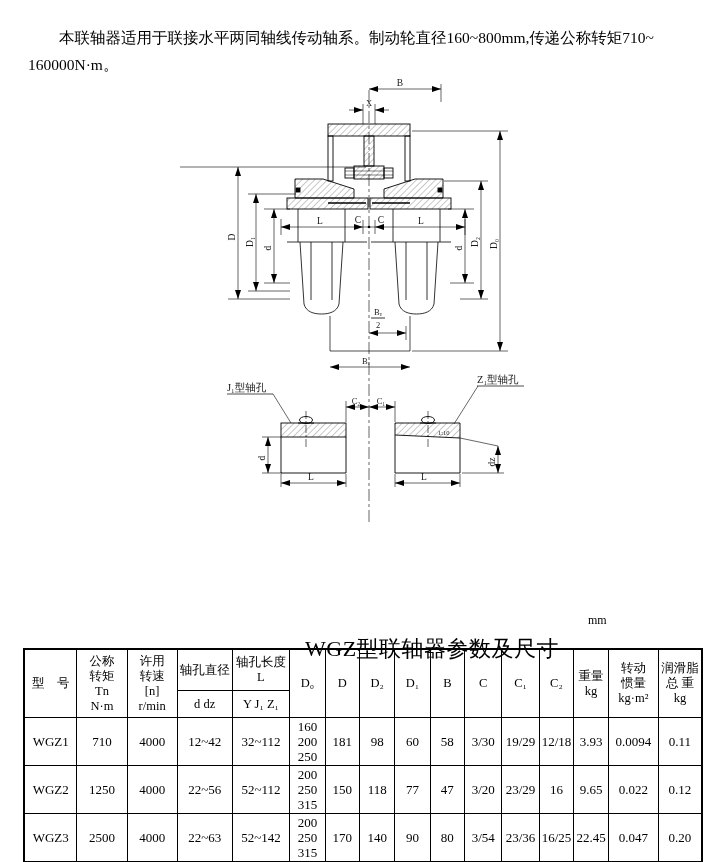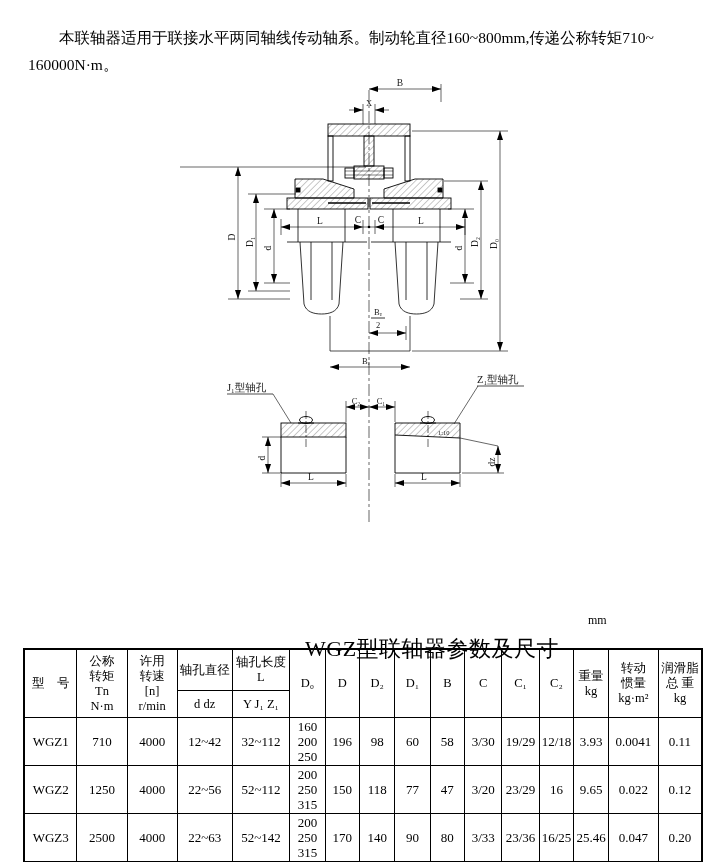--- a/index.html
+++ b/index.html
@@ -281,29 +281,29 @@
   <tbody>
     <tr>
       <td>WGZ1</td>
       <td>710</td>
       <td>4000</td>
       <td>12~42</td>
       <td>32~112</td>
       <td>160
 200
 250</td>
-      <td>196</td>
+      <td>181</td>
       <td>98</td>
       <td>60</td>
       <td>58</td>
       <td>3/30</td>
       <td>19/29</td>
       <td>12/18</td>
       <td>3.93</td>
-      <td>0.0041</td>
+      <td>0.0094</td>
       <td>0.11</td>
     </tr>
     <tr>
       <td>WGZ2</td>
       <td>1250</td>
       <td>4000</td>
       <td>22~56</td>
       <td>52~112</td>
       <td>200
 250
@@ -325,21 +325,21 @@
       <td>4000</td>
       <td>22~63</td>
       <td>52~142</td>
       <td>200
 250
 315</td>
       <td>170</td>
       <td>140</td>
       <td>90</td>
       <td>80</td>
-      <td>3/33</td>
+      <td>3/54</td>
       <td>23/36</td>
       <td>16/25</td>
-      <td>25.46</td>
+      <td>22.45</td>
       <td>0.047</td>
       <td>0.20</td>
     </tr>
   </tbody>
 </table>
 
 </body></html>

